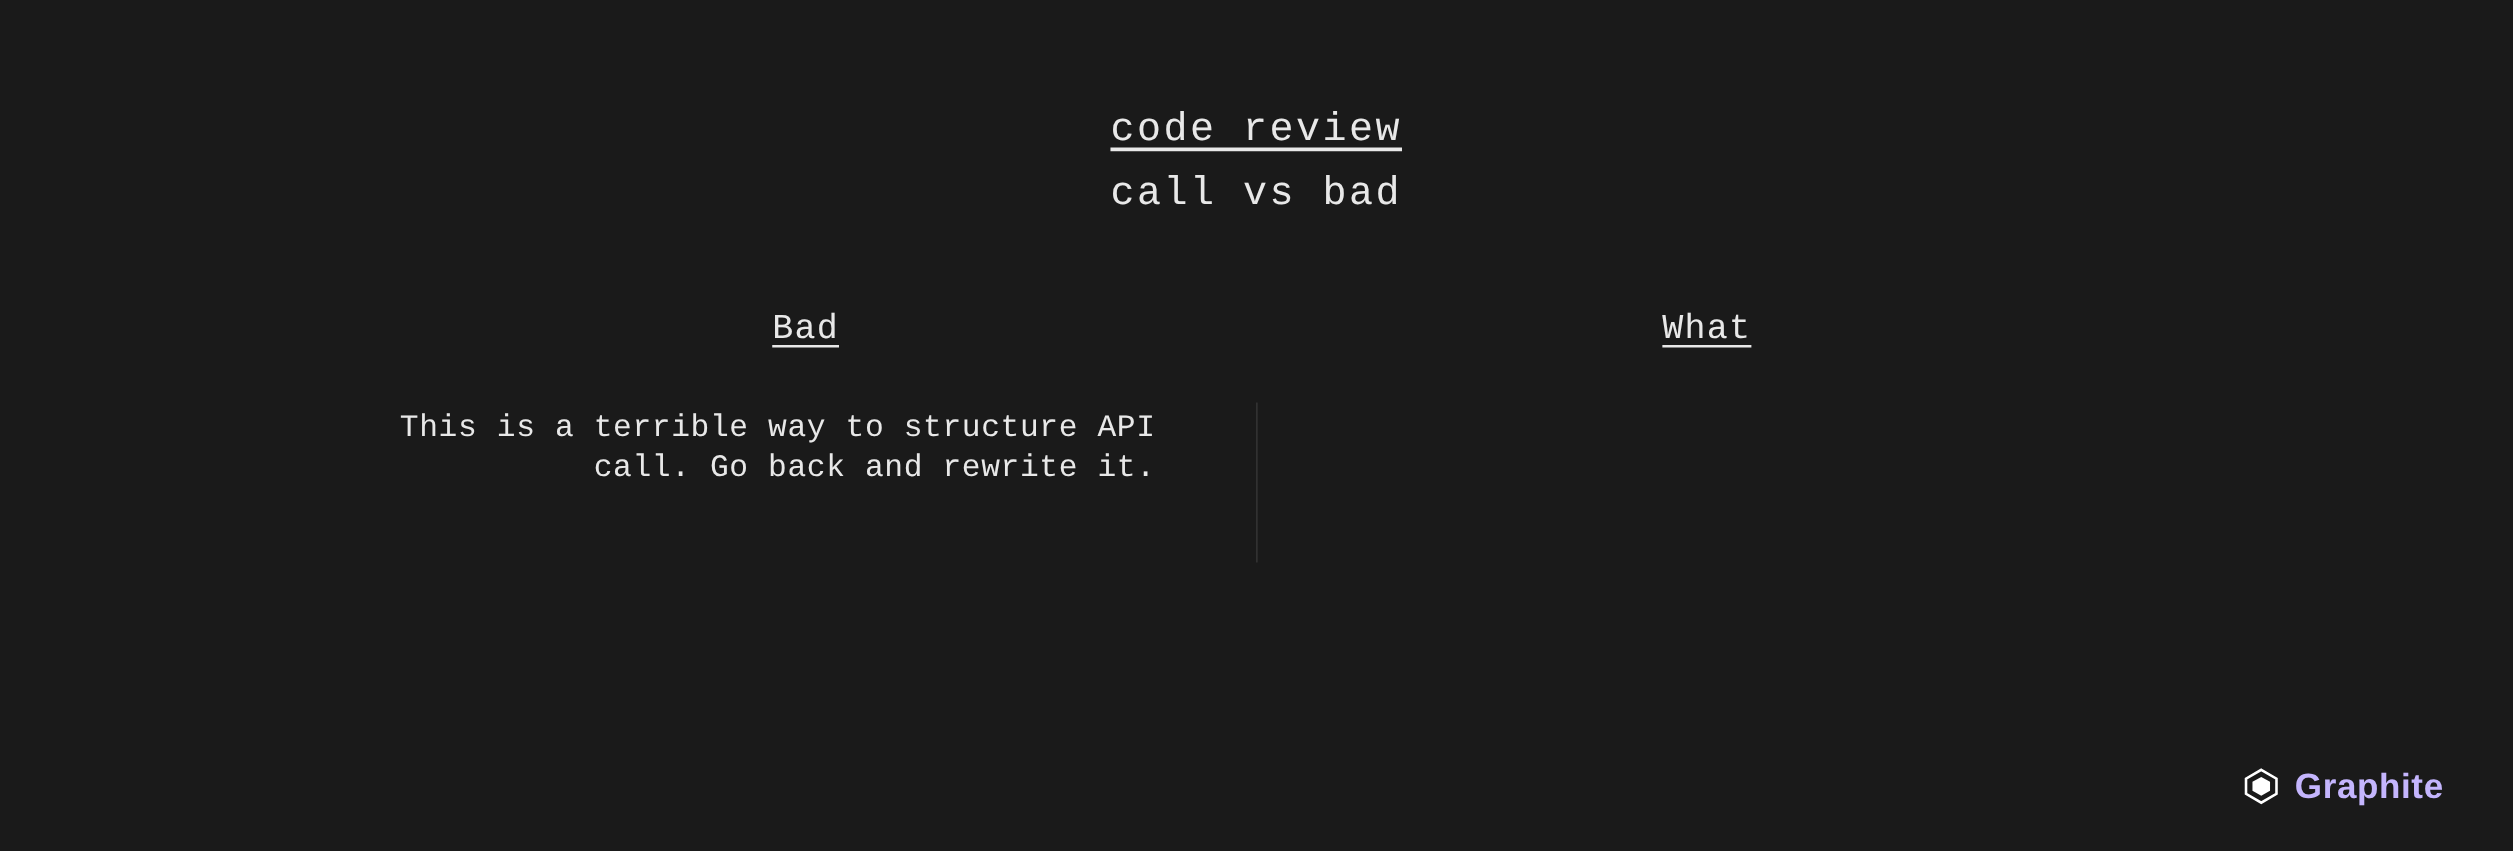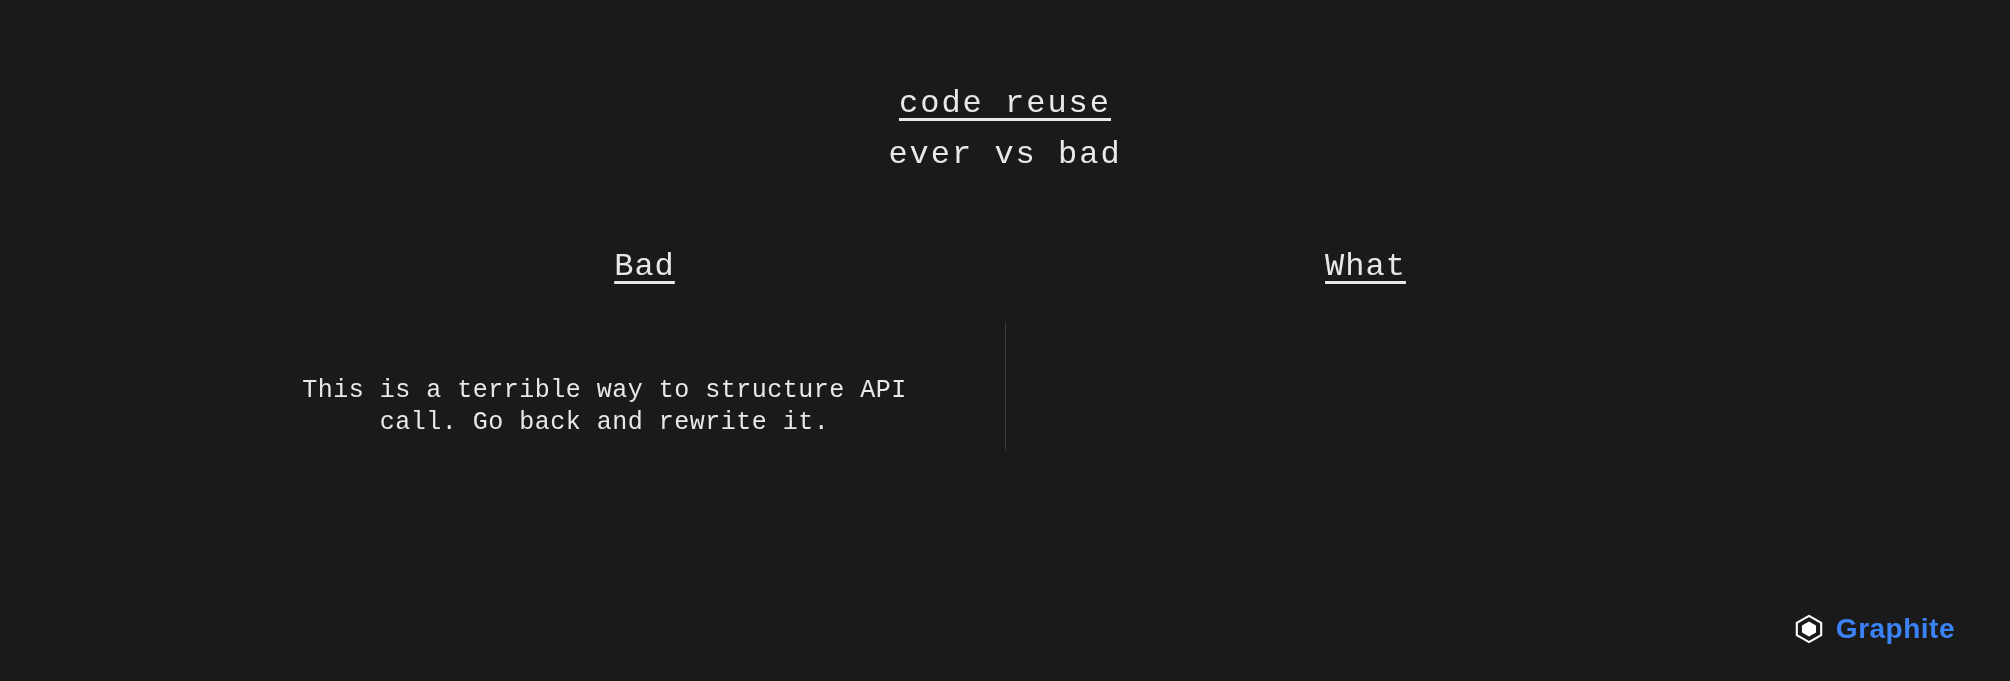--- a/index.html
+++ b/index.html
@@ -40,32 +40,32 @@
       width: 100%;
       justify-content: center;
     }
     .column {
       width: 720px;
       display: flex;
       flex-direction: column;
       align-items: center;
     }
     .column-heading {
-      font-size: 32px;
+      font-size: 28px;
       text-decoration: underline;
       text-underline-offset: 6px;
       letter-spacing: 1px;
-      margin-bottom: 90px;
+      margin-bottom: 48px;
     }
     .column-body {
       width: 100%;
       font-size: 25px;
       line-height: 1.28;
       letter-spacing: 0.5px;
-      text-align: center;
+      text-align: right;
       padding: 0 45px;
     }
     .bad .column-body {
       padding-left: 0;
       padding-right: 80px;
     }
     .good .column-body {
       padding-left: 60px;
       padding-right: 15px;
     }
@@ -81,35 +81,35 @@
       bottom: 36px;
       right: 55px;
       display: flex;
       align-items: center;
       gap: 12px;
     }
     .brand-name {
       font-family: -apple-system, BlinkMacSystemFont, "Segoe UI", Helvetica, Arial, sans-serif;
       font-size: 28px;
       font-weight: 600;
-      color: #3b82f6;
+      color: #c4b5fd;
       letter-spacing: 0.5px;
     }
     .brand-icon svg {
       width: 30px;
       height: 30px;
       display: block;
     }
   </style>
 </head>
 <body>
 
 <div class="container">
-  <div class="title">code reuse</div>
-  <div class="subtitle">ever vs bad</div>
+  <div class="title">code review</div>
+  <div class="subtitle">call vs bad</div>
 
   <div class="columns">
     <div class="column bad">
       <div class="column-heading">Bad</div>
       <div class="column-body">This is a terrible way to structure API call. Go back and rewrite it.</div>
     </div>
 
     <div class="divider"></div>
 
     <div class="column good">

